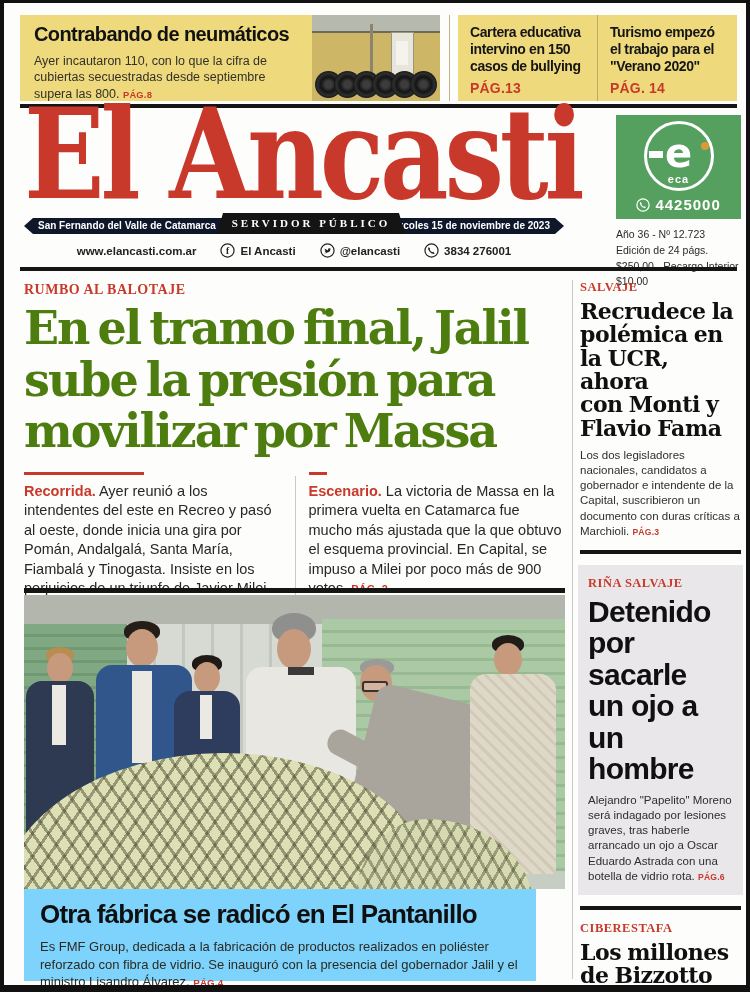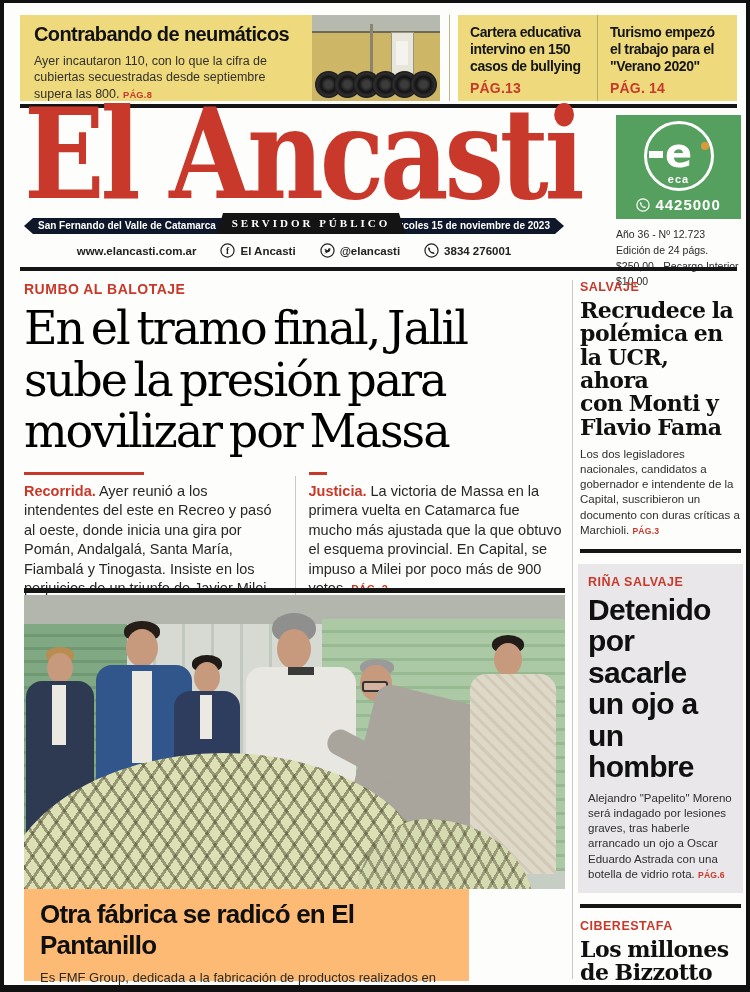--- a/index.html
+++ b/index.html
@@ -62,24 +62,24 @@
                font-size:11px;line-height:21px;letter-spacing:3px;z-index:2;
                clip-path:polygon(6px 0,calc(100% - 6px) 0,100% 100%,0 100%);position:absolute;}
 
   
   .contact{position:absolute;left:20px;top:240px;width:540px;display:flex;justify-content:center;
            align-items:center;gap:24px;font-size:11.5px;font-weight:bold;color:#222;}
   .contact .item{display:flex;align-items:center;gap:5px;}
   .contact svg{display:block;}
 
   
-  .kicker{color:#c9392b;font-weight:bold;letter-spacing:0.5px;}
+  .kicker{color:#c9392b;font-weight:bold;letter-spacing:0.5px;font-family:Liberation Serif, serif;}
   .lead{position:absolute;left:20px;top:277px;width:541px;}
   .lead .kicker{font-size:14px;}
-  .lead h1{margin:5px 0 0 0;font-family:"DejaVu Serif",serif;font-weight:normal;color:#000000;
+  .lead h1{margin:5px 0 0 0;font-family:"DejaVu Serif",serif;font-weight:bold;color:#4d7c0f;
            font-size:46px;line-height:1.12;letter-spacing:-2px;word-spacing:-5px;white-space:pre-line;}
   .decks{margin-top:14px;display:grid;grid-template-columns:1fr 1fr;column-gap:28px;position:relative;}
   .decks::after{content:"";position:absolute;left:50%;top:4px;bottom:4px;width:1px;background:#c9c9c9;}
   .deck{font-size:14.5px;line-height:1.35;color:#272727;}
   .deck .rulebar{height:3px;background:#c9392b;margin-bottom:7px;}
   .deck.d1 .rulebar{width:120px;}
   .deck.d2 .rulebar{width:18px;}
   .deck .leadword{color:#c9392b;font-weight:bold;}
 
   
@@ -105,21 +105,21 @@
       #dce0b4;}
   .lattice2{position:absolute;left:330px;bottom:-20px;width:180px;height:90px;
     border-radius:40% 60% 0 0/100% 100% 0 0;
     background:
       repeating-linear-gradient(60deg,rgba(66,62,38,0.4) 0 3px,rgba(0,0,0,0) 3px 12px),
       repeating-linear-gradient(-60deg,rgba(66,62,38,0.4) 0 3px,rgba(0,0,0,0) 3px 12px),
       #d5dab0;}
   .glasses{position:absolute;width:22px;height:7px;border:2px solid #333;border-radius:3px;background:rgba(255,255,255,0.25);}
 
   
-  .caption{position:absolute;left:20px;top:886px;width:445px;height:92px;background:#fdba74;
+  .caption{position:absolute;left:20px;top:886px;width:512px;height:92px;background:#7dd3fc;
            padding:10px 16px;box-sizing:border-box;}
   .caption h2{margin:0;font-size:26px;letter-spacing:-0.8px;color:#0f0f0f;font-weight:bold;}
   .caption p{margin:8px 0 0 0;font-size:13px;line-height:1.35;color:#2c2a22;}
 
   
   .rail-divider{position:absolute;left:568px;top:277px;width:1px;height:699px;background:#c9c9c9;}
   .rail{position:absolute;left:576px;top:277px;width:161px;}
   .rail .kicker{font-size:12.5px;display:block;}
   .rail h2{margin:5px 0 0 0;white-space:pre-line;color:#101010;}
   .rail h2.serif{font-family:"DejaVu Serif",serif;font-size:22px;line-height:1.06;letter-spacing:-0.5px;word-spacing:-1px;font-weight:bold;}
@@ -235,21 +235,21 @@
     <h1>En el tramo final, Jalil
 sube la presión para
 movilizar por Massa</h1>
     <div class="decks">
       <div class="deck d1">
         <div class="rulebar"></div>
         <span class="leadword">Recorrida.</span><span> Ayer reunió a los intendentes del este en Recreo y pasó al oeste, donde inicia una gira por Pomán, Andalgalá, Santa María, Fiambalá y Tinogasta. Insiste en los perjuicios de un triunfo de Javier Milei.</span><span class="pag"></span>
       </div>
       <div class="deck d2">
         <div class="rulebar"></div>
-        <span class="leadword">Justicia.</span><span> La victoria de Massa en la primera vuelta en Catamarca fue mucho más ajustada que la que obtuvo el esquema provincial. En Capital, se impuso a Milei por poco más de 900 votos. </span><span class="pag">PÁG. 2</span>
+        <span class="leadword">Escenario.</span><span> La victoria de Massa en la primera vuelta en Catamarca fue mucho más ajustada que la que obtuvo el esquema provincial. En Capital, se impuso a Milei por poco más de 900 votos. </span><span class="pag">PÁG. 2</span>
       </div>
     </div>
   </div>
 
   <div class="rule photo-rule"></div>
   <div class="photo">
     <div class="ph-topwall"></div>
     <div class="ph-door-left"></div>
     <div class="ph-wall-mid"></div>
     <div class="ph-door-right"></div>

